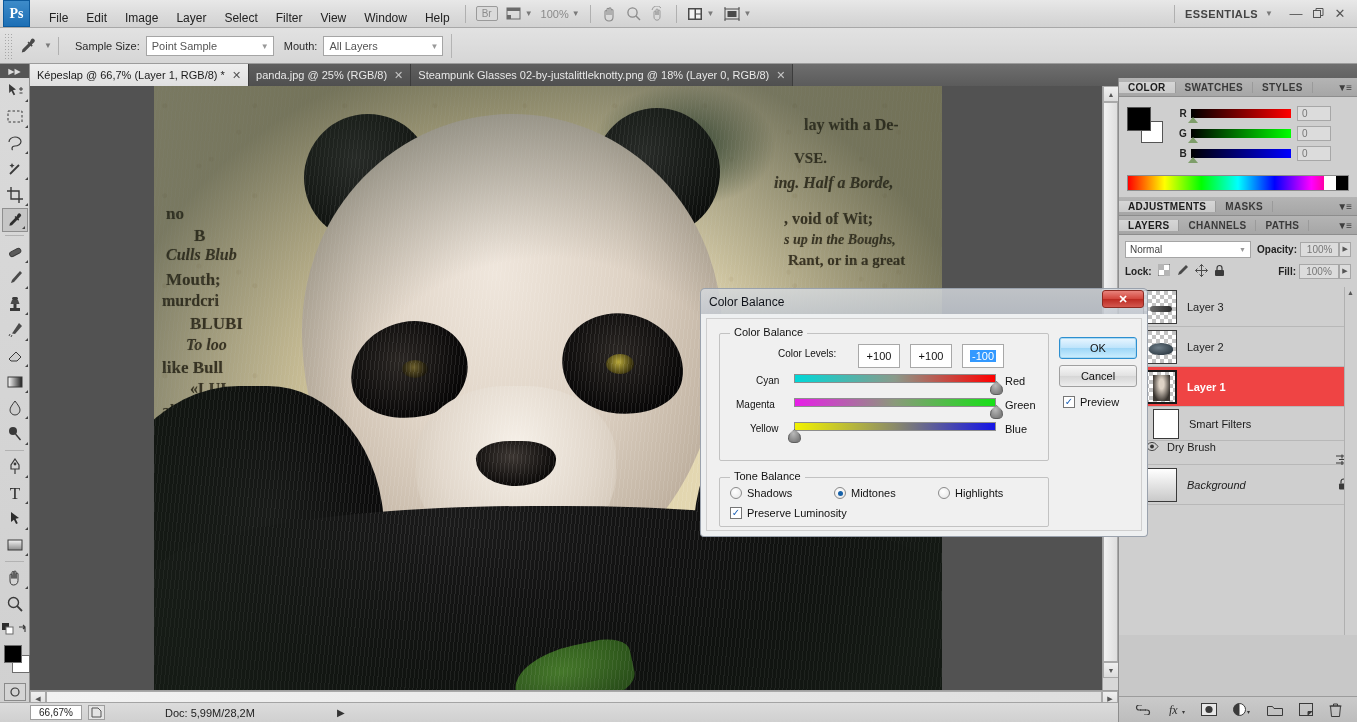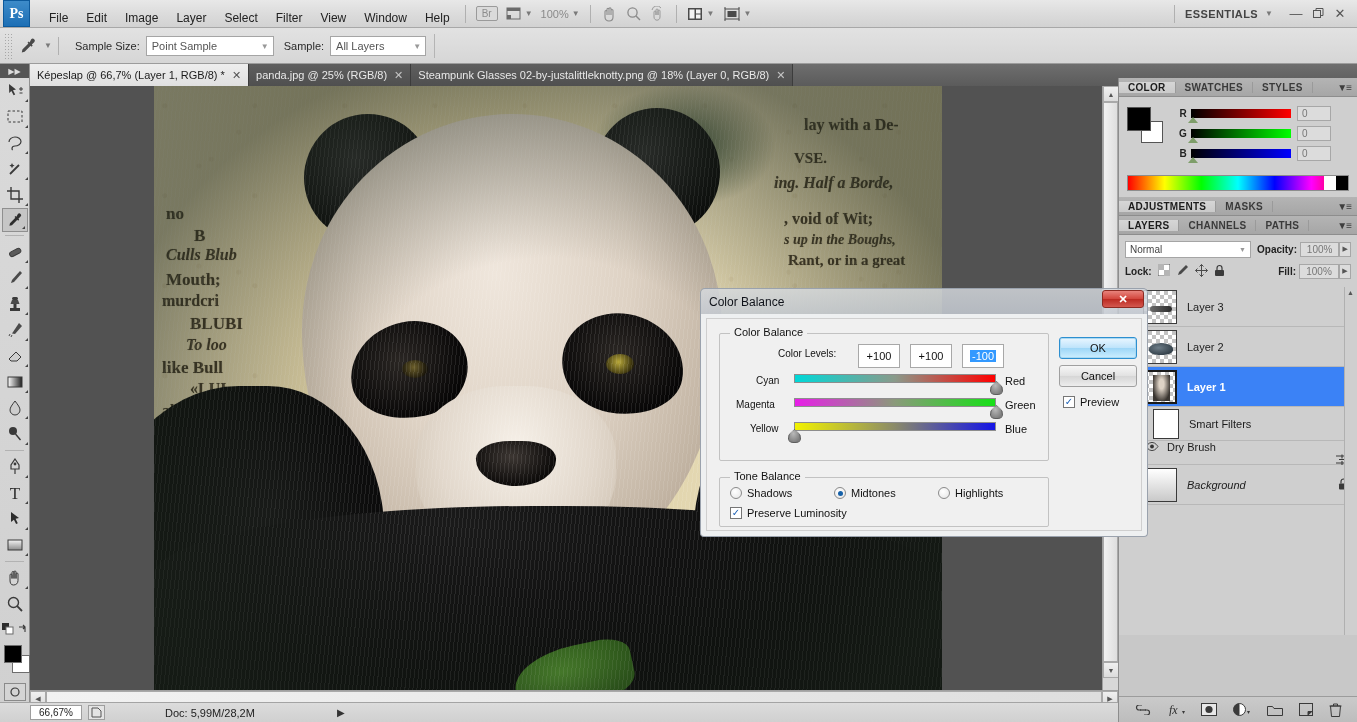--- a/index.html
+++ b/index.html
@@ -258,21 +258,21 @@
   .lo-label { font-size:10px; color:#222; margin-left:6px; font-weight: bold;}
   .lo-field { width:40px;height:15px;background:#dcdcdc;border:1px solid #a7a7a7;
     font-size:10px;color:#777;display:flex;align-items:center;justify-content:center;margin-left:3px;}
   .lo-step { width:12px;height:15px;border:1px solid #a7a7a7;background:#dcdcdc;
     display:flex;align-items:center;justify-content:center;font-size:7px;color:#555;}
   .lock-icons { display:flex; align-items:center; gap:6px; margin-left:6px; }
 
   .layer-list { background:#cfcfcf; height:348px; overflow:hidden; position:relative; }
   .layer-row { height:40px; display:flex; align-items:center;
     border-bottom:1px solid #b8b8b8; position:relative; cursor:default; }
-  .layer-row.selected { background:#3b82f6; }
+  .layer-row.selected { background:#ef4444; }
   .layer-row.selected .layer-name { color:#fff; font-weight:bold; }
   .eyecol { width:22px; display:flex; align-items:center; justify-content:center; }
   .thumb { width:34px; height:34px; border:1px solid #3a3a3a; background:#fff;
     margin-left:2px; position:relative; overflow:hidden; }
   .checker {
     position:absolute; inset:0;
     background-image:
       linear-gradient(45deg,#c2c2c2 25%,transparent 25%,transparent 75%,#c2c2c2 75%),
       linear-gradient(45deg,#c2c2c2 25%,transparent 25%,transparent 75%,#c2c2c2 75%);
     background-size: 8px 8px; background-position: 0 0, 4px 4px; background-color:#fff;
@@ -461,22 +461,22 @@
           <path d="M13.2 3.2a2 2 0 013 3l-2.4 2.4.9.9-1.2 1.2-.9-.9-6 6-2.8.6.6-2.8 6-6-.9-.9 1.2-1.2.9.9z" fill="#4a4a4a"></path>
         </svg>
     </div>
     <span class="caret">▼</span>
     <div class="mb-sep"></div>
     <span class="opt-label">Sample Size:</span>
     <div class="opt-select" style="width:128px;">
       <span>Point Sample</span>
       <span class="arr">▼</span>
     </div>
-    <span class="opt-label">Sample:</span>
-    <div class="opt-select" style="width:96px;">
+    <span class="opt-label">Mouth:</span>
+    <div class="opt-select" style="width:120px;">
       <span>All Layers</span>
       <span class="arr">▼</span>
     </div>
     <div class="ob-sep"></div>
   </div>
 
   <div class="toolbox">
     <div class="tb-handle">▶▶</div>
 
     <div class="tool">

